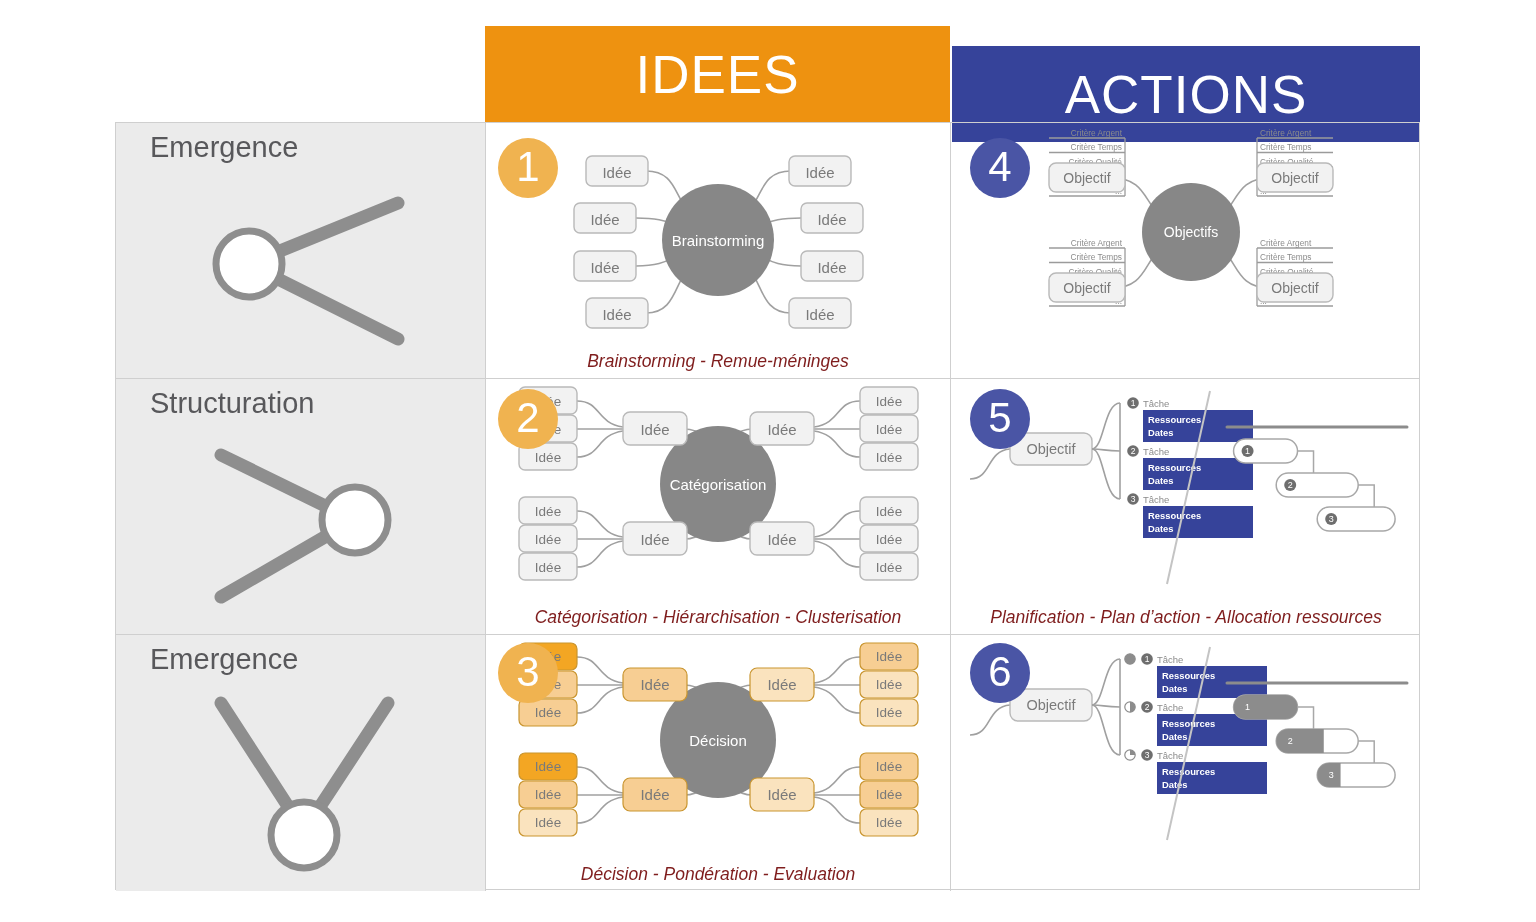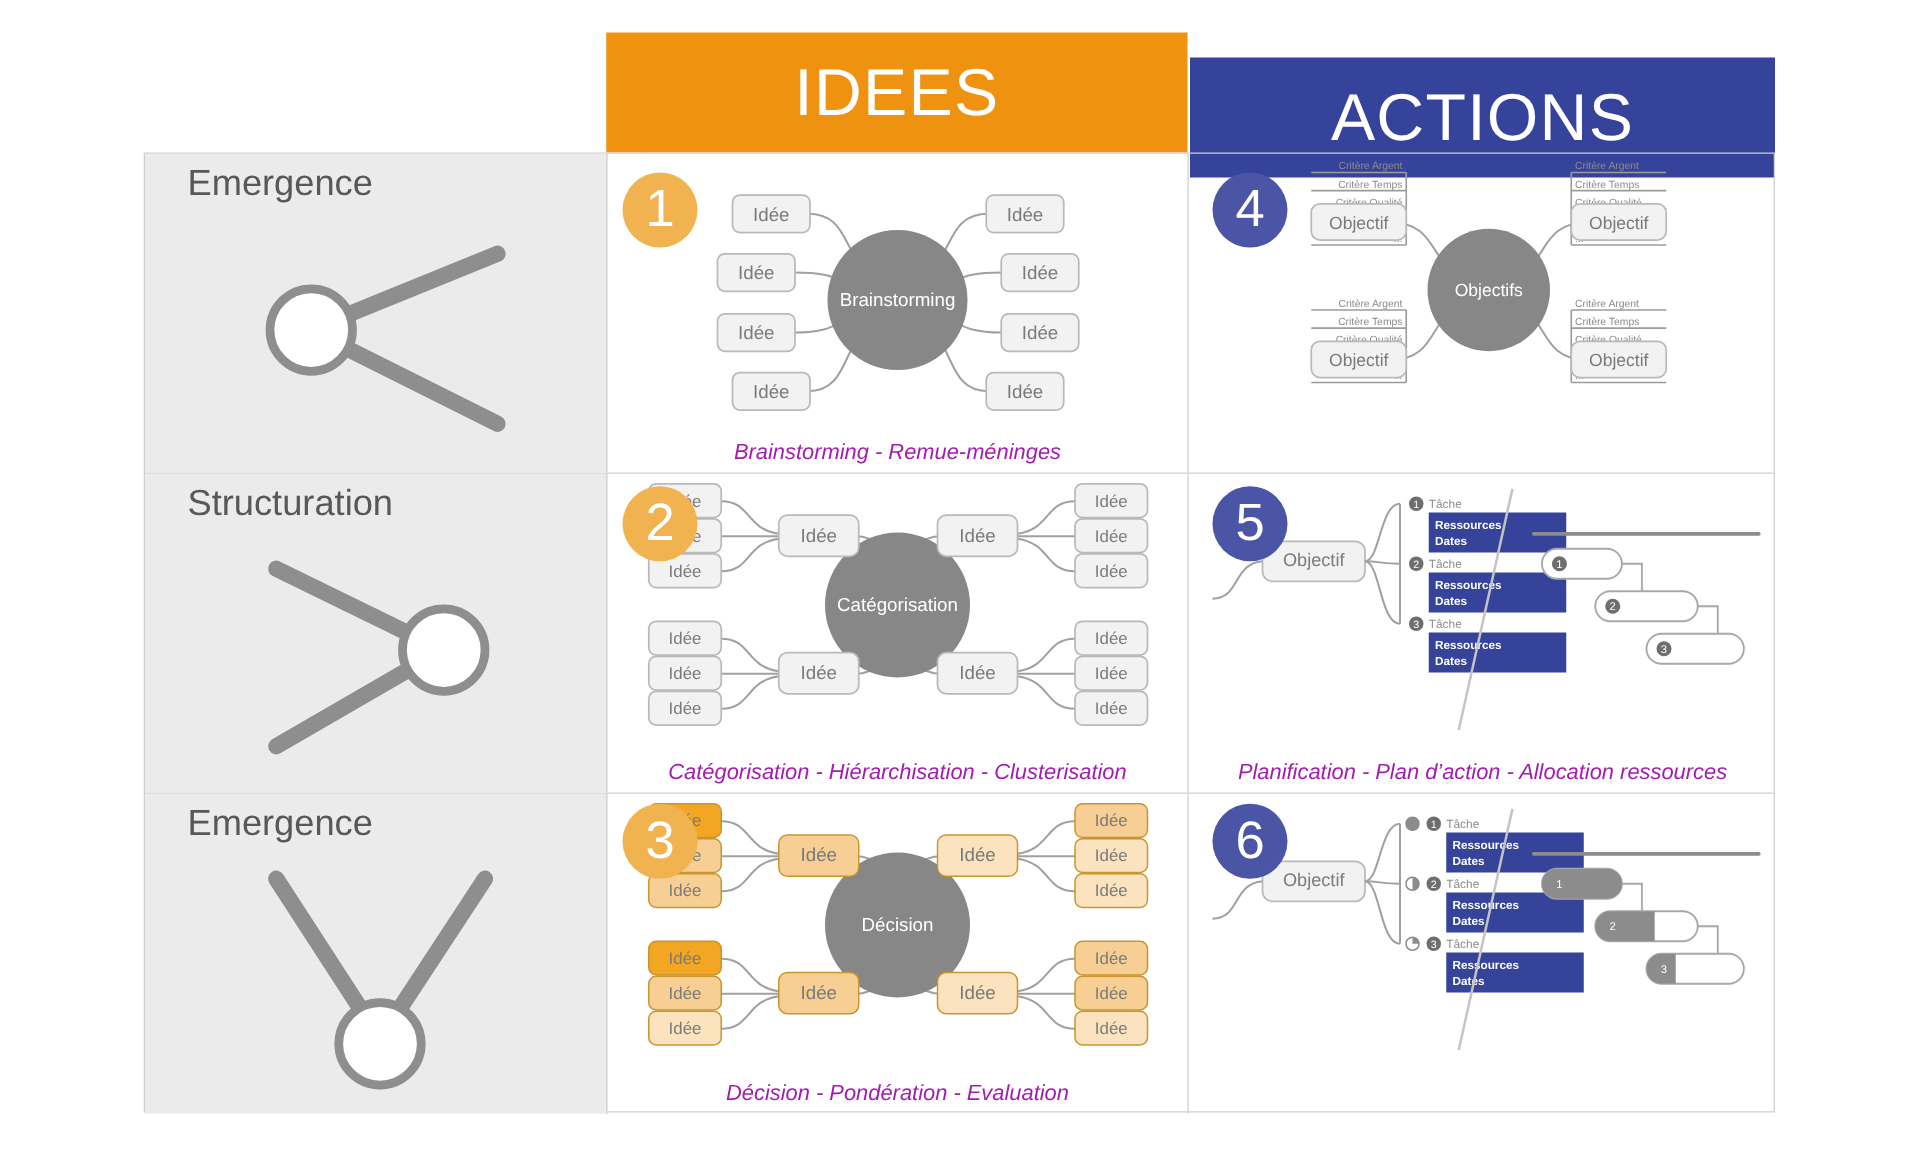--- a/index.html
+++ b/index.html
@@ -18,21 +18,21 @@
   .row.r1{top:0;} .row.r2{top:256px;} .row.r3{top:512px;border-bottom:none;}
 
   .stage{position:absolute;left:0;top:0;width:370px;height:100%;background:#ebebeb;border-right:1px solid #cfcfcf;box-sizing:border-box;}
   .stage-label{position:absolute;left:14px;top:8px;font-size:29px;color:#58585b;font-weight:400;margin-left:20px;}
   .stage-ico{position:absolute;left:0;top:28px;width:370px;height:226px;}
 
   .cell{position:absolute;top:0;height:100%;box-sizing:border-box;}
   .cell.ideas{left:370px;width:465px;border-right:1px solid #cfcfcf;}
   .cell.actions{left:836px;width:468px;}
   .cellbody{position:absolute;left:0;top:0;right:0;bottom:38px;}
-  .caption{position:absolute;left:0;right:0;bottom:6px;text-align:center;font-size:17.5px;font-style:italic;color:#a21caf;}
+  .caption{position:absolute;left:0;right:0;bottom:6px;text-align:center;font-size:17.5px;font-style:italic;color:#7f1d1d;}
 
   .badge{position:absolute;width:60px;height:60px;border-radius:50%;display:flex;align-items:center;
          justify-content:center;color:#fff;font-size:42px;line-height:1;z-index:9;padding-bottom:3px;box-sizing:border-box;}
   .badge.o{background:#F0B350;} .badge.b{background:#4A55A5;}
 
   svg{display:block;}
   .nodebox{fill:#f2f2f2;stroke:#b9b9b9;stroke-width:1.4;}
   .nodetxt{font-family:"Liberation Sans",sans-serif;fill:#7a7a7a;text-anchor:middle;dominant-baseline:central;}
   .hub{fill:#878787;}
   .hubtxt{font-family:"Liberation Sans",sans-serif;fill:#fff;text-anchor:middle;dominant-baseline:central;}

